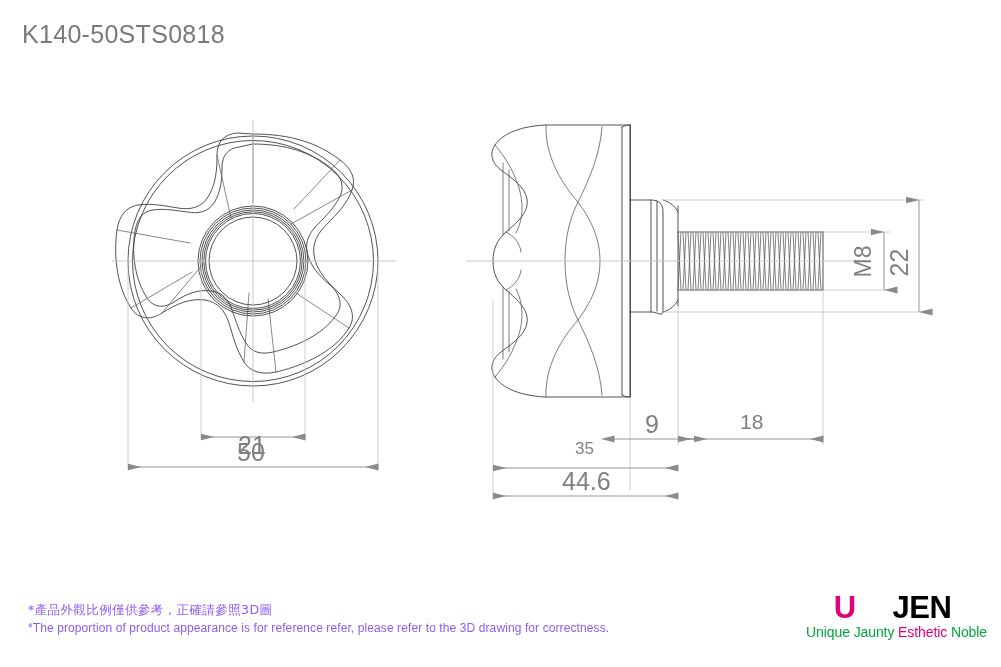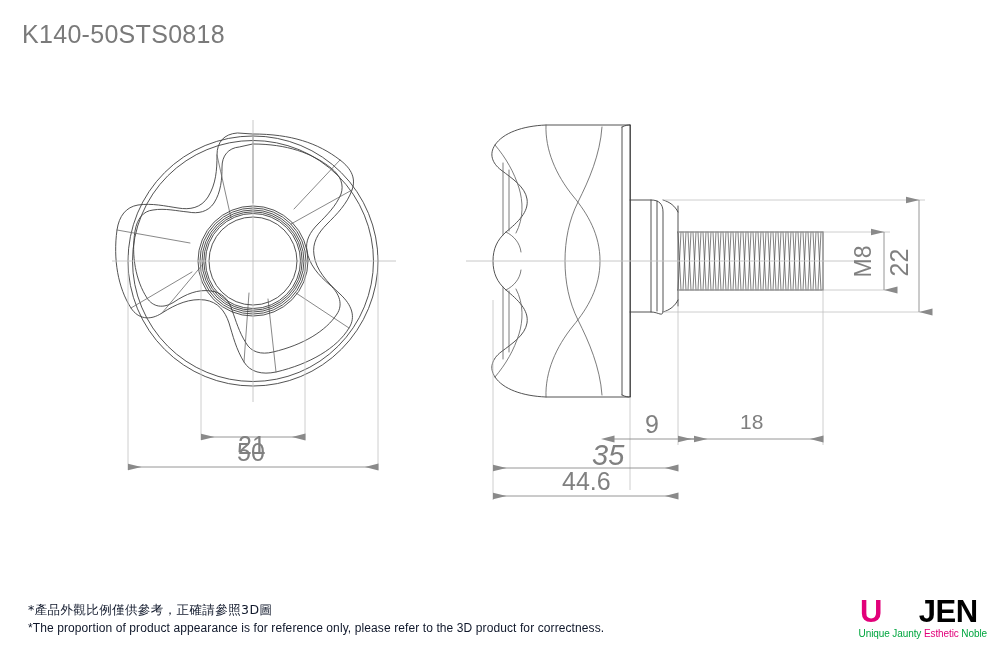--- a/index.html
+++ b/index.html
@@ -28,21 +28,21 @@
     font-weight: 400;
     letter-spacing: 0.3px;
     color: #7a7a7a;
     font-family: "Liberation Sans", sans-serif;
     white-space: nowrap;
   }
   #footnotes {
     position: absolute;
     left: 28px;
     bottom: 18px;
-    color: #0f172a;
+    color: #8b5cf6;
     line-height: 1.55;
   }
   #footnote-cn {
     font-size: 12.5px;
     font-family: "DejaVu Sans", sans-serif;
     letter-spacing: 0.4px;
     white-space: nowrap;
   }
   #footnote-en {
     font-size: 12px;
@@ -57,21 +57,21 @@
     text-align: center;
     line-height: 1;
   }
   #logo-wordmark {
     font-size: 31px;
     font-weight: 700;
     letter-spacing: -0.5px;
     font-family: "Liberation Sans", sans-serif;
   }
   #logo-tagline {
-    font-size: 10px;
+    font-size: 14px;
     letter-spacing: -0.1px;
     margin-top: 2px;
     font-family: "Liberation Sans", sans-serif;
     white-space: nowrap;
     padding-left: 8px;
   }
   .dim-text {
     position: absolute;
     color: #808080;
     font-family: "Liberation Sans", sans-serif;
@@ -297,31 +297,31 @@
   </svg>
 
   <div class="dim-text" style="left:238px; top:431px; font-size:25px;">21</div>
 
   <div class="dim-text" style="left:237px; top:438px; font-size:25px;">50</div>
 
   <div class="dim-text" style="left:645px; top:410px; font-size:25px;">9</div>
 
   <div class="dim-text" style="left:740px; top:410px; font-size:21px;">18</div>
 
-  <div class="dim-text" style="left:592px; top:439px; font-size:29px;font-style:italic;">35</div>
+  <div class="dim-text" style="left:575px; top:439px; font-size:17px;">35</div>
 
   <div class="dim-text" style="left:562px; top:467px; font-size:25px;">44.6</div>
 
   <div class="dim-text vert-text" style="left:841px; top:248px; font-size:23px; width:44px; text-align:center;">M8</div>
 
   <div class="dim-text vert-text" style="left:877px; top:248px; font-size:25px; width:44px; text-align:center;">22</div>
 
   <div id="footnotes">
     <div id="footnote-cn">*產品外觀比例僅供參考，正確請參照3D圖</div>
-    <div id="footnote-en">*The proportion of product appearance is for reference only, please refer to the 3D product for correctness.</div>
+    <div id="footnote-en">*The proportion of product appearance is for reference refer, please refer to the 3D drawing for correctness.</div>
   </div>
 
   <div id="brand-logo">
     <div id="logo-wordmark">
       <span style="color:#E2007A;">U</span><span style="color:#000000;margin-left:37px;">JEN</span>
     </div>
     <div id="logo-tagline">
       <span style="color:#00A63F;">Unique Jaunty </span><span style="color:#E2007A;">Esthetic </span><span style="color:#00A63F;">Noble</span>
     </div>
   </div>

